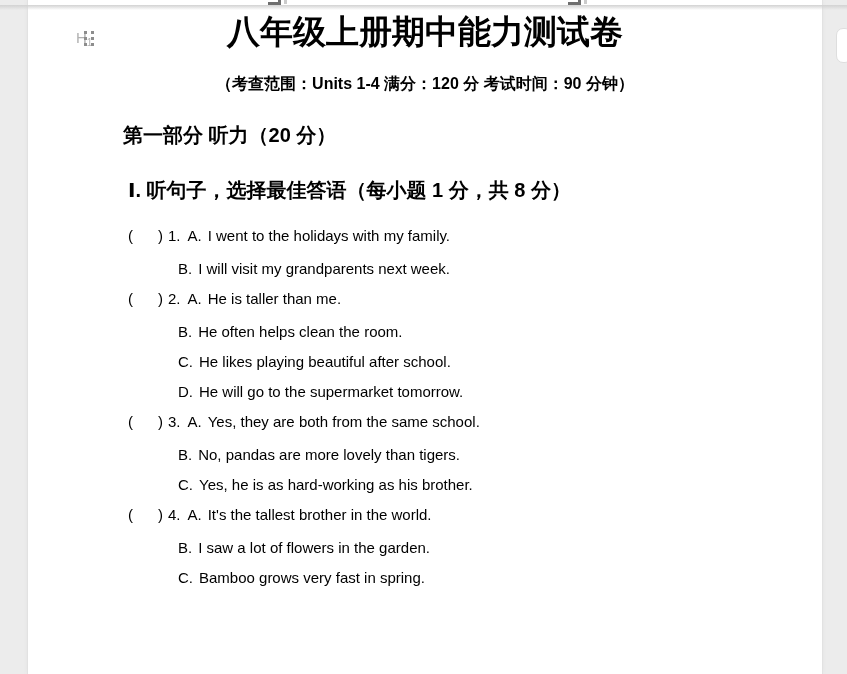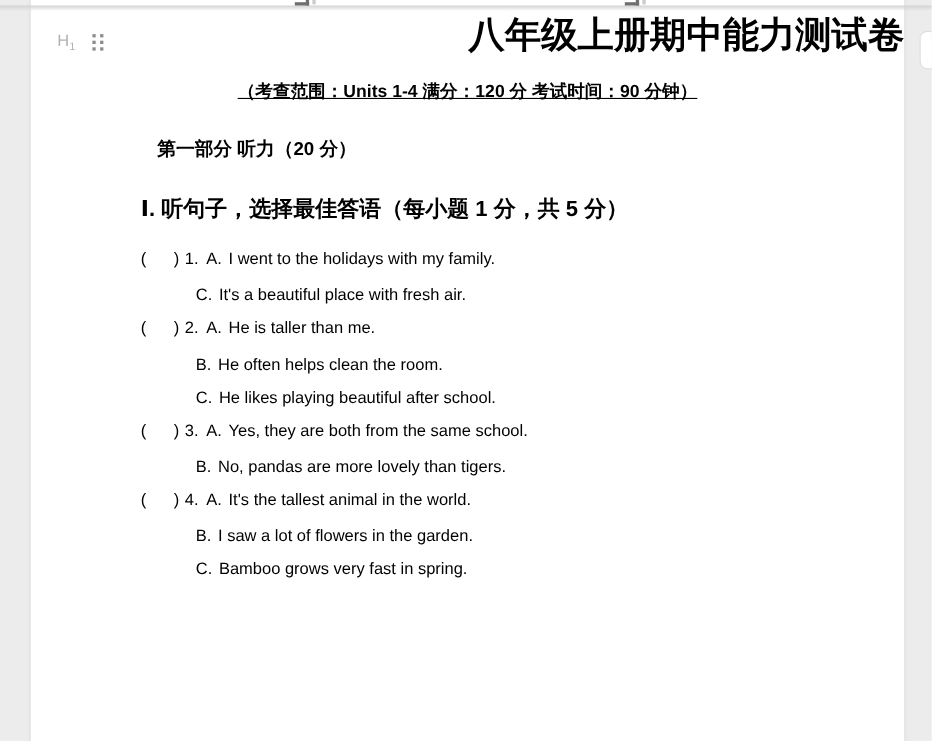--- a/index.html
+++ b/index.html
@@ -37,53 +37,51 @@
     position: absolute; top: 0;
     width: 3px; height: 4px;
     background: #cbcbcb;
     z-index: 6;
   }
   .frag.f1 { left: 268px; }  .frag-light.f1 { left: 284px; }
   .frag.f2 { left: 568px; }  .frag-light.f2 { left: 584px; }
 
   
   .h1-badge {
-    position: absolute; left: 24px; top: 29px;
+    position: absolute; left: 48px; top: 29px;
     color: #b1b1b1; font-size: 15px; line-height: 17px;
   }
   .h1-badge .lvl { font-size: 10px; vertical-align: -3px; }
   .drag-handle {
     position: absolute; left: 56px; top: 31px;
     display: grid;
     grid-template-columns: repeat(2, 3px);
     grid-template-rows: repeat(3, 3px);
     gap: 3px 4px;
     cursor: grab;
   }
   .drag-handle i { display: block; width: 3px; height: 3px; background: #8d8d8d; }
 
   
   .doc-title {
     position: absolute; left: 0; right: 0; top: 12px;
-    text-align: right;
+    text-align: center;
     font-size: 33px; font-weight: 700; line-height: 40px;
     white-space: nowrap;
   }
   .doc-subtitle {
     position: absolute; left: 0; right: 0; top: 73px;
     text-align: center;
     font-size: 16px; font-weight: 700; line-height: 22px;
     white-space: nowrap;
-    text-decoration: underline;
   }
   .part-heading {
     position: absolute; left: 95px; top: 121px;
-    font-size: 17px; font-weight: 700; line-height: 29px;
+    font-size: 20px; font-weight: 700; line-height: 29px;
     white-space: nowrap;
-    margin-left: 20px;
   }
   .section-heading {
     position: absolute; left: 100px; top: 177px;
     font-size: 20px; font-weight: 700; line-height: 26px;
     white-space: nowrap;
   }
   .questions {
     position: absolute; left: 100px; top: 221px; right: 10px;
     font-size: 15px; line-height: 30px;
   }
@@ -115,42 +113,44 @@
       <i></i>
     <i></i>
       <i></i>
     <i></i>
       <i></i>
   </div>
 
   <div class="doc-title">八年级上册期中能力测试卷</div>
   <div class="doc-subtitle">（考查范围：Units 1-4 满分：120 分 考试时间：90 分钟）</div>
   <div class="part-heading">第一部分 听力（20 分）</div>
-  <div class="section-heading">Ⅰ. 听句子，选择最佳答语（每小题 1 分，共 5 分）</div>
+  <div class="section-heading">Ⅰ. 听句子，选择最佳答语（每小题 1 分，共 8 分）</div>
 
   <div class="questions">
 
     <div class="question">
       <div class="q-line first"><span class="bracket">(      )</span><span class="q-num">1.</span><span class="opt-label">A.</span><span class="opt-text">I went to the holidays with my family.</span></div>
-      <div class="q-line opt"><span class="opt-label">C.</span><span class="opt-text">It's a beautiful place with fresh air.</span></div>
+      <div class="q-line opt"><span class="opt-label">B.</span><span class="opt-text">I will visit my grandparents next week.</span></div>
     </div>
 
     <div class="question">
       <div class="q-line first"><span class="bracket">(      )</span><span class="q-num">2.</span><span class="opt-label">A.</span><span class="opt-text">He is taller than me.</span></div>
       <div class="q-line opt"><span class="opt-label">B.</span><span class="opt-text">He often helps clean the room.</span></div>
       <div class="q-line opt"><span class="opt-label">C.</span><span class="opt-text">He likes playing beautiful after school.</span></div>
+      <div class="q-line opt"><span class="opt-label">D.</span><span class="opt-text">He will go to the supermarket tomorrow.</span></div>
     </div>
 
     <div class="question">
       <div class="q-line first"><span class="bracket">(      )</span><span class="q-num">3.</span><span class="opt-label">A.</span><span class="opt-text">Yes, they are both from the same school.</span></div>
       <div class="q-line opt"><span class="opt-label">B.</span><span class="opt-text">No, pandas are more lovely than tigers.</span></div>
+      <div class="q-line opt"><span class="opt-label">C.</span><span class="opt-text">Yes, he is as hard-working as his brother.</span></div>
     </div>
 
     <div class="question">
-      <div class="q-line first"><span class="bracket">(      )</span><span class="q-num">4.</span><span class="opt-label">A.</span><span class="opt-text">It's the tallest animal in the world.</span></div>
+      <div class="q-line first"><span class="bracket">(      )</span><span class="q-num">4.</span><span class="opt-label">A.</span><span class="opt-text">It's the tallest brother in the world.</span></div>
       <div class="q-line opt"><span class="opt-label">B.</span><span class="opt-text">I saw a lot of flowers in the garden.</span></div>
       <div class="q-line opt"><span class="opt-label">C.</span><span class="opt-text">Bamboo grows very fast in spring.</span></div>
     </div>
 
   </div>
 </div>
 
 <div class="top-divider"></div>
 <div class="frag f1"></div>
 <div class="frag-light f1"></div>

